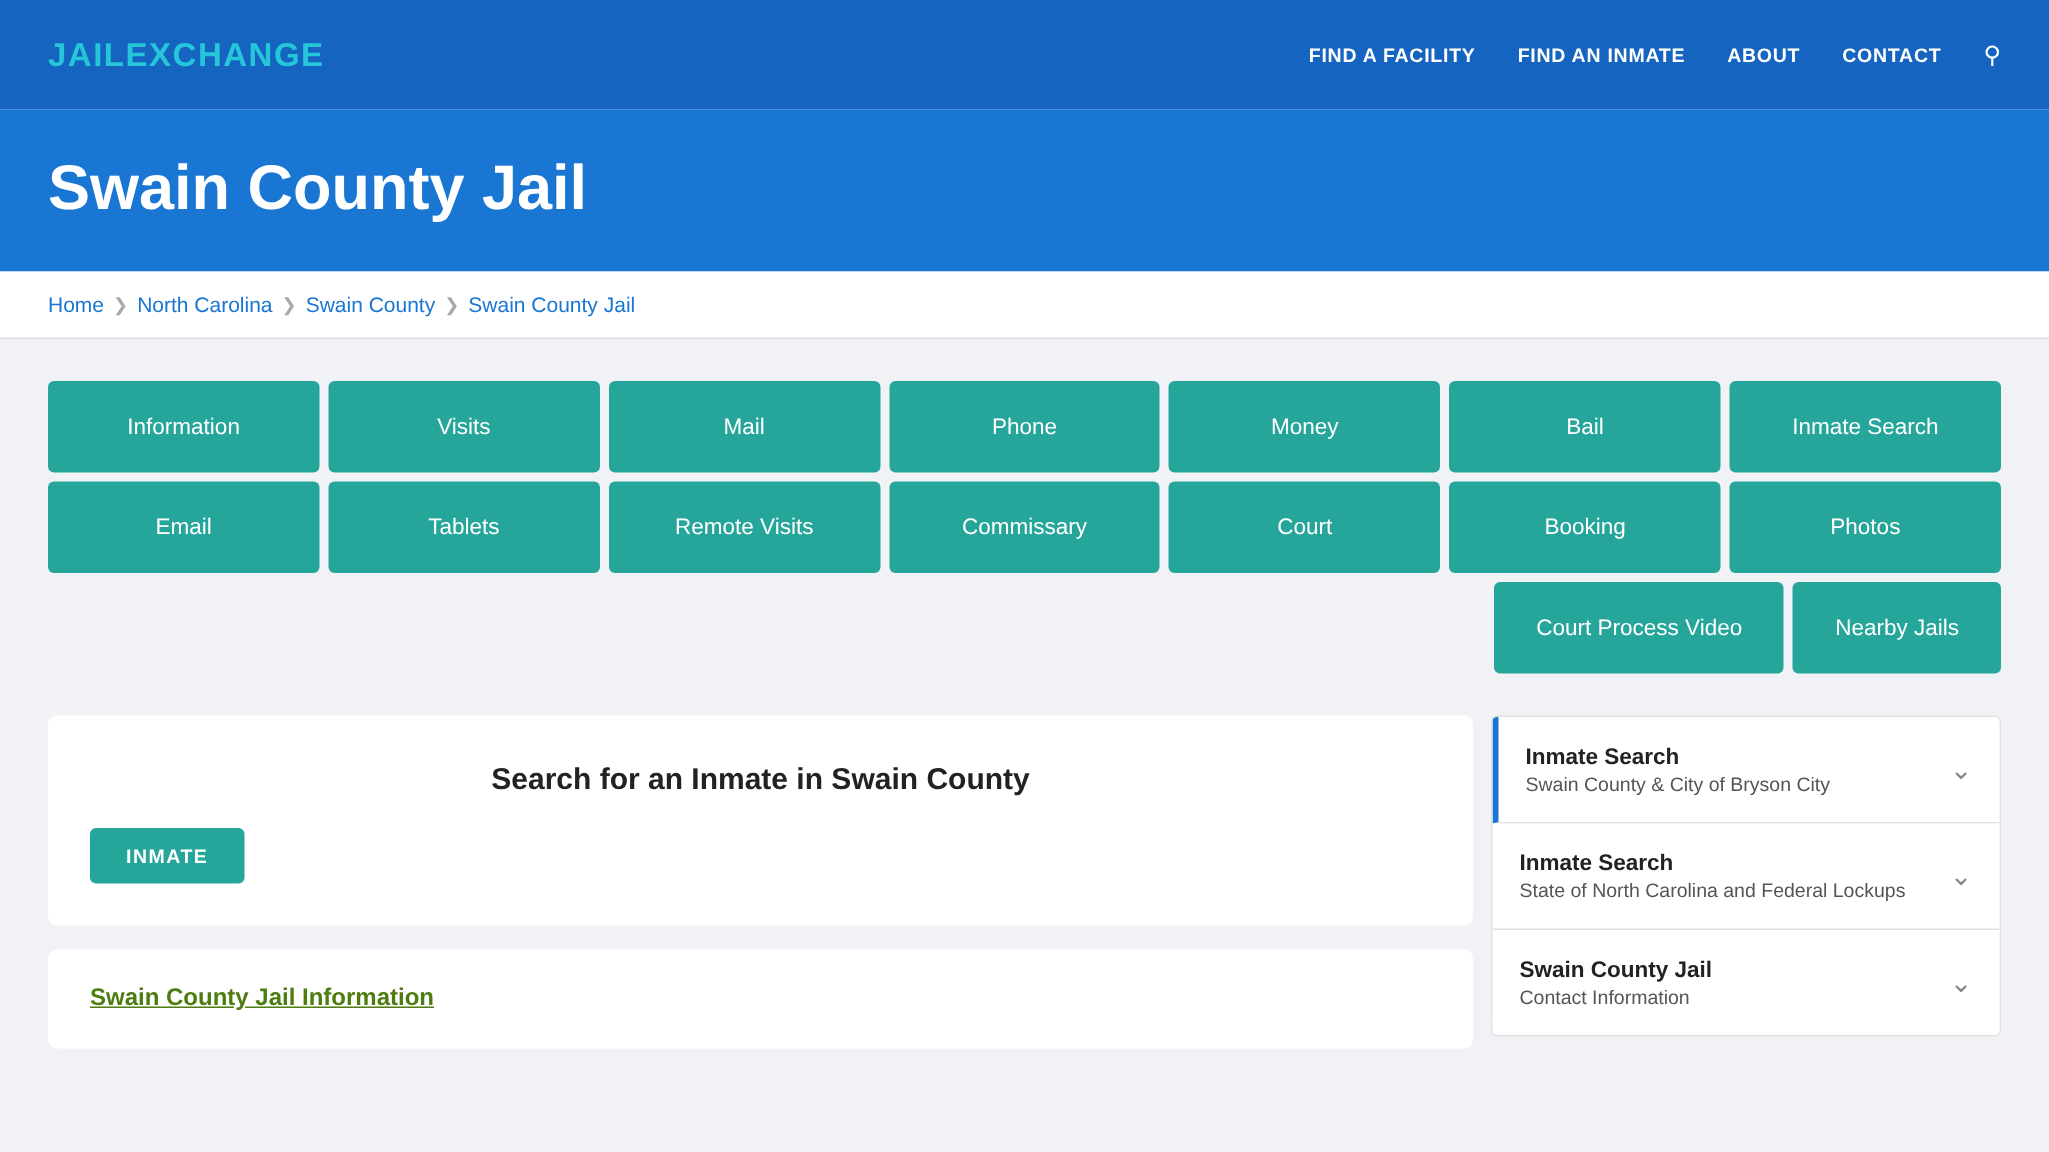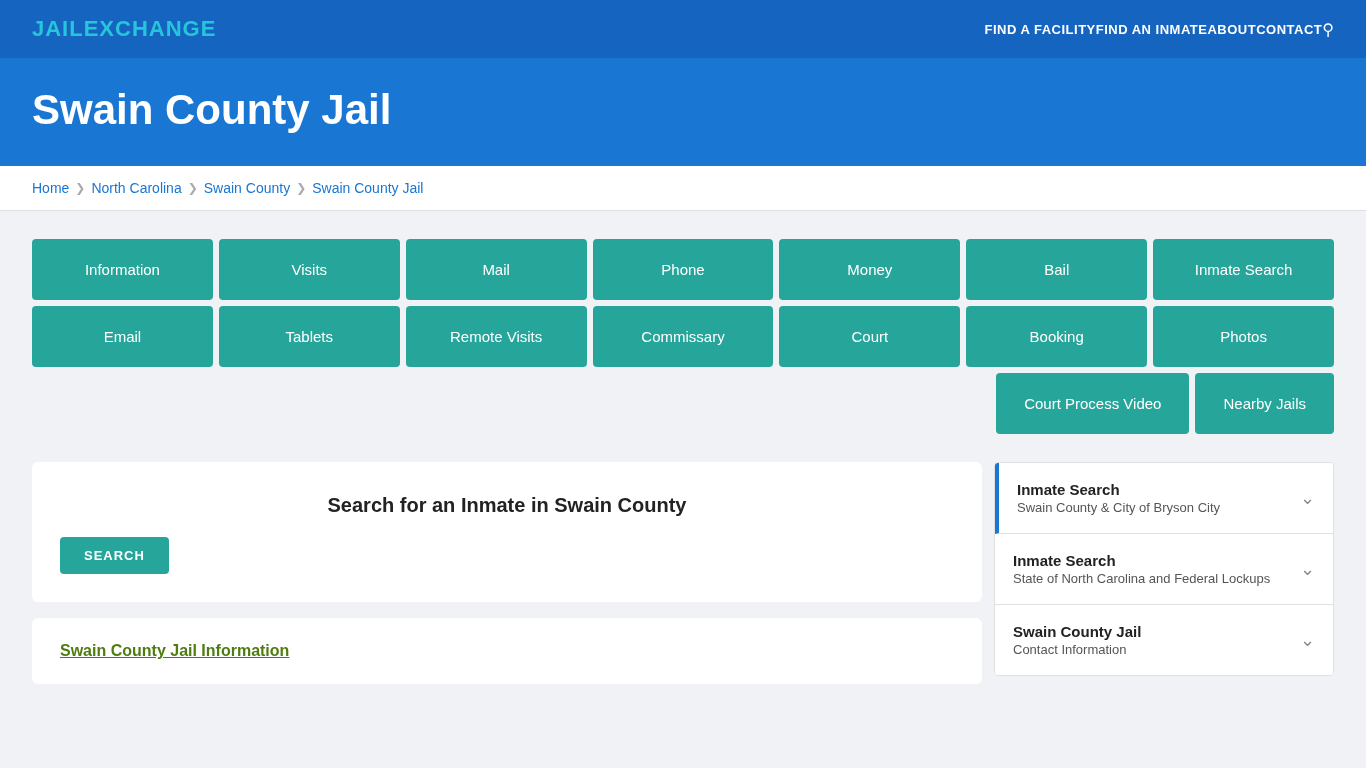--- a/index.html
+++ b/index.html
@@ -5,32 +5,33 @@
     * { box-sizing: border-box; margin: 0; padding: 0; }
     body { font-family: Arial, sans-serif; background: #f0f2f5; color: #333; font-size: 15px; }
 
     
     nav {
       background: #1565c0;
       display: flex;
       align-items: center;
       justify-content: space-between;
       padding: 0 32px;
-      height: 58px;
+      height: 73px;
     }
     .logo {
       font-size: 22px;
       font-weight: 900;
       color: #fff;
       letter-spacing: 1px;
     }
     .logo span { color: #26c6da; }
     .nav-links {
       display: flex;
       align-items: center;
+      gap: 28px;
       justify-content: center;
     }
     .nav-link {
       color: #fff;
       text-decoration: none;
       font-size: 13px;
       font-weight: 700;
       letter-spacing: 0.5px;
       cursor: pointer;
     }
@@ -279,21 +280,21 @@
     <button class="grid-btn-wide">Court Process Video</button>
     <button class="grid-btn-wide">Nearby Jails</button>
   </div>
 
   <div class="two-col">
 
     <div style="flex:1; min-width:0; display:flex; flex-direction:column; gap:16px;">
 
       <div class="search-box">
         <h2>Search for an Inmate in Swain County</h2>
-        <button class="search-btn">SEARCH</button>
+        <button class="search-btn">INMATE</button>
       </div>
 
       <div class="info-section">
         <h2>Swain County Jail Information</h2>
       </div>
     </div>
 
     <div class="sidebar">
       <div class="sidebar-card">
 

